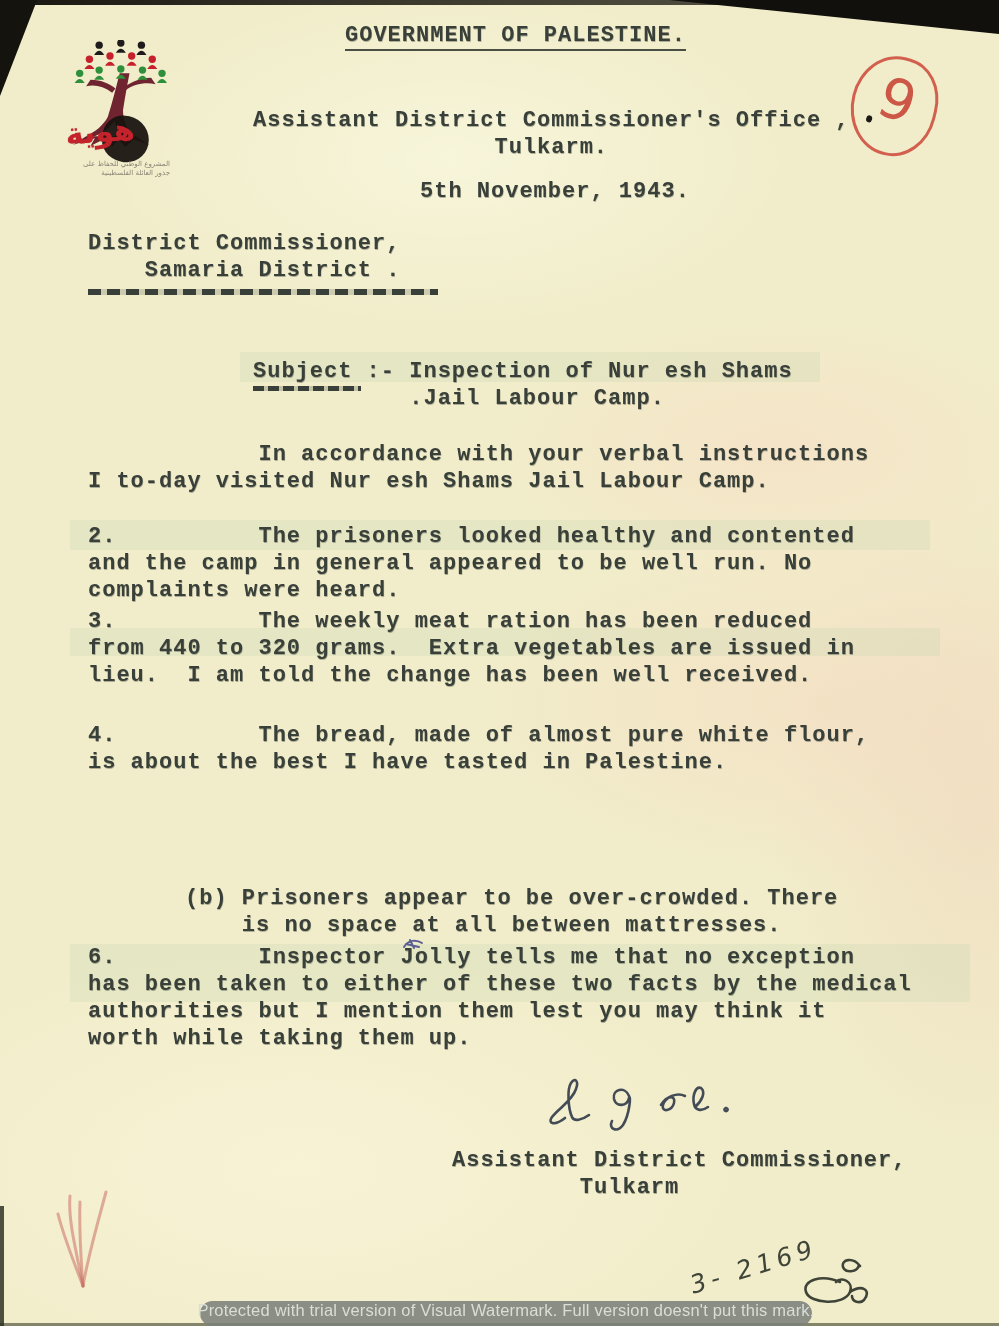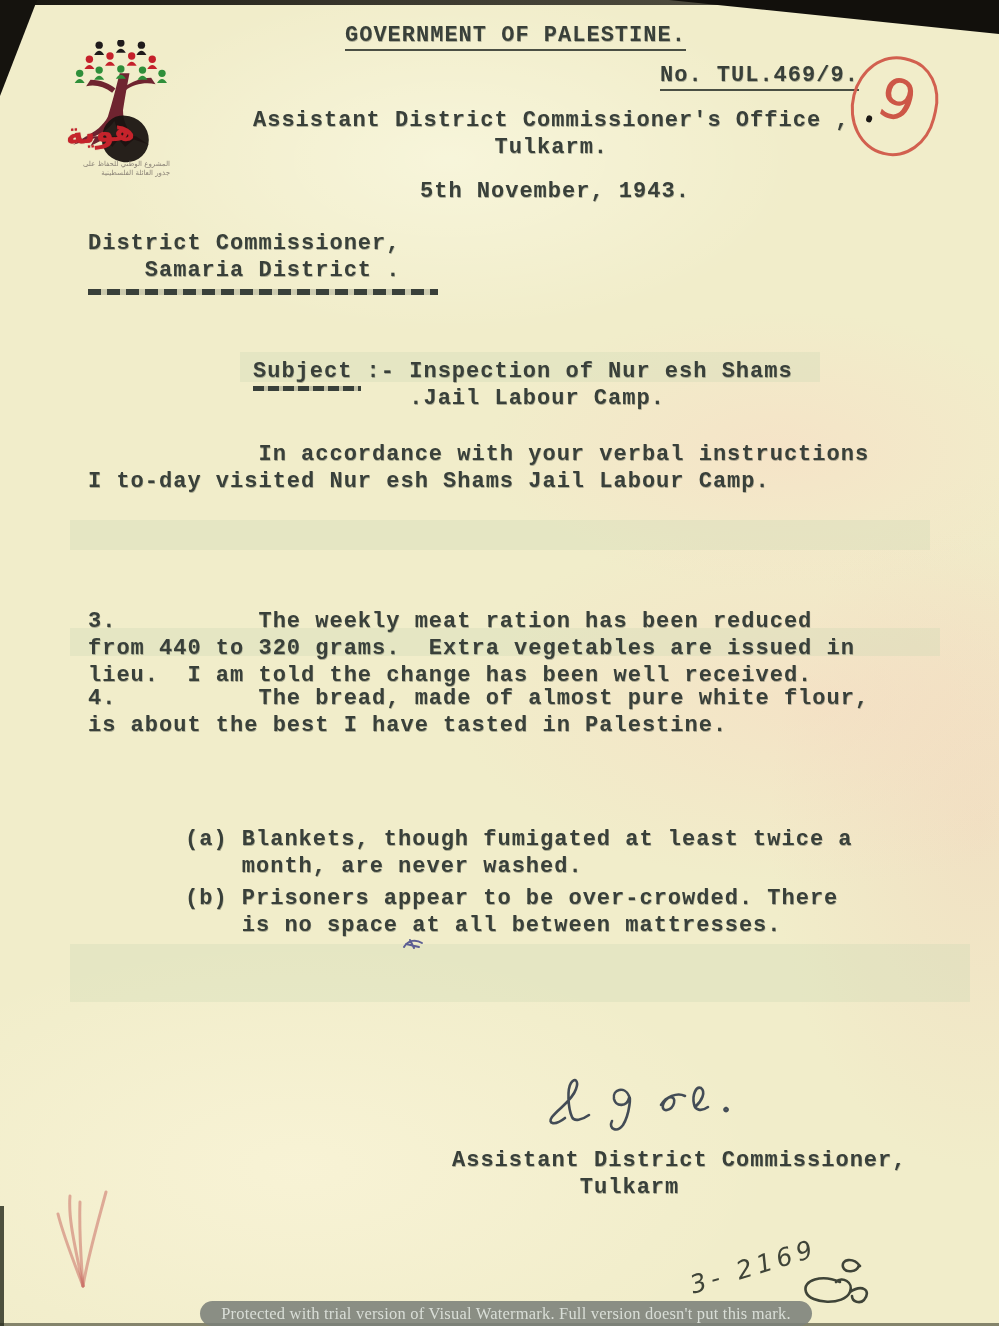--- a/index.html
+++ b/index.html
@@ -72,22 +72,22 @@
   .note-num{position:absolute;left:688px;top:1252px;
     font-family:"DejaVu Sans", sans-serif;font-size:25px;font-style:italic;color:#3f4438;
     letter-spacing:5px;transform:rotate(-17deg);}
   .flourish{position:absolute;left:790px;top:1252px;}
   .red-scribble{position:absolute;left:48px;top:1188px;}
   .ink-mark{position:absolute;left:401px;top:937px;}
 
   
   .watermark{position:absolute;left:200px;top:1301px;width:612px;height:25px;
     background:rgba(123,129,122,.88);border-radius:13px;
-    display:flex;align-items:center;justify-content:center;
-    font-family:Liberation Serif, serif;font-size:16.5px;color:#d9ded7;
+    display:flex;align-items:flex-start;justify-content:center;
+    font-family:Liberation Sans, sans-serif;font-size:16.5px;color:#d9ded7;
     letter-spacing:.2px;white-space:nowrap;}
 </style>
 </head>
 <body>
 
 <div class="page">
 
   <div class="edge-top"></div>
   <div class="corner-tl"></div>
   <div class="corner-tr"></div>
@@ -136,21 +136,20 @@
     <div class="logo-blob"></div>
     <div class="logo-title">هوية</div>
     <div class="logo-cap">
       <div>المشروع الوطني للحفاظ على</div>
       <div>جذور العائلة الفلسطينية</div>
     </div>
   </div>
 
   <div class="tw gov" style="left:345px;top:22px"><span class="u-line">GOVERNMENT OF PALESTINE.</span></div>
 
-  <div class="tw" style="left:660px;top:62px"><span class="u-line">No. TUL.469/9.</span></div>
 
   <div class="circle9">
     <span class="nine">9</span>
     <span class="dot"></span>
   </div>
 
   <div class="tw" style="left:253px;top:107px">Assistant District Commissioner's Office ,
                  Tulkarm.</div>
 
   <div class="tw" style="left:420px;top:178px">5th November, 1943.</div>
@@ -158,29 +157,34 @@
   <div class="tw" style="left:88px;top:230px">District Commissioner,
     Samaria District .</div>
   <div class="rule" style="left:88px;top:289px;width:350px"></div>
 
   <div class="tw" style="left:253px;top:358px">Subject :- Inspection of Nur esh Shams
            .Jail Labour Camp.</div>
   <div class="subject-rule" style="left:253px;top:386px;width:108px"></div>
 
   <div class="tw" style="left:88px;top:441px">            In accordance with your verbal instructions
 I to-day visited Nur esh Shams Jail Labour Camp.</div>
+  <div class="tw" style="left:88px;top:523px">2.          The prisoners looked healthy and contented
+and the camp in general appeared to be well run. No
+complaints were heard.</div>
   <div class="tw" style="left:88px;top:608px">3.          The weekly meat ration has been reduced
 from 440 to 320 grams.  Extra vegetables are issued in
 lieu.  I am told the change has been well received.</div>
-  <div class="tw" style="left:88px;top:685px">4.          The bread, made of almost pure white flour,
+  <div class="tw" style="left:88px;top:722px">4.          The bread, made of almost pure white flour,
 is about the best I have tasted in Palestine.</div>
-  <div class="tw" style="left:185px;top:826px">(a) Blankets, though fumigated at least twice a
-    month, are never washed.</div>
   <div class="tw" style="left:185px;top:885px">(b) Prisoners appear to be over-crowded. There
     is no space at all between mattresses.</div>
+  <div class="tw" style="left:88px;top:944px">6.          Inspector Jolly tells me that no exception
+has been taken to either of these two facts by the medical
+authorities but I mention them lest you may think it
+worth while taking them up.</div>
 
   <svg class="ink-mark" width="24" height="14" viewBox="0 0 24 14">
     <path d="M3,10 C7,3 15,2 21,6 M5,7 L18,10 M9,3 L13,11" stroke="#5c5f93" stroke-width="2" fill="none" stroke-linecap="round"></path>
   </svg>
 
   <svg class="sig" width="230" height="62" viewBox="0 0 230 62">
     <g stroke="#434c56" stroke-width="2.6" fill="none" stroke-linecap="round">
       <path d="M20,46 C10,54 2,52 7,45 C14,36 27,29 31,17 C34,9 30,5 26,11 C22,17 23,36 27,45 C29,50 37,48 44,43"></path>
       <path d="M84,24 C80,14 67,17 69,27 C71,35 82,35 84,26 C86,21 85,42 78,53 C72,61 63,57 67,49"></path>
       <path d="M116,33 C122,23 131,23 129,31 C127,39 116,41 118,33 C120,25 132,20 140,24"></path>

